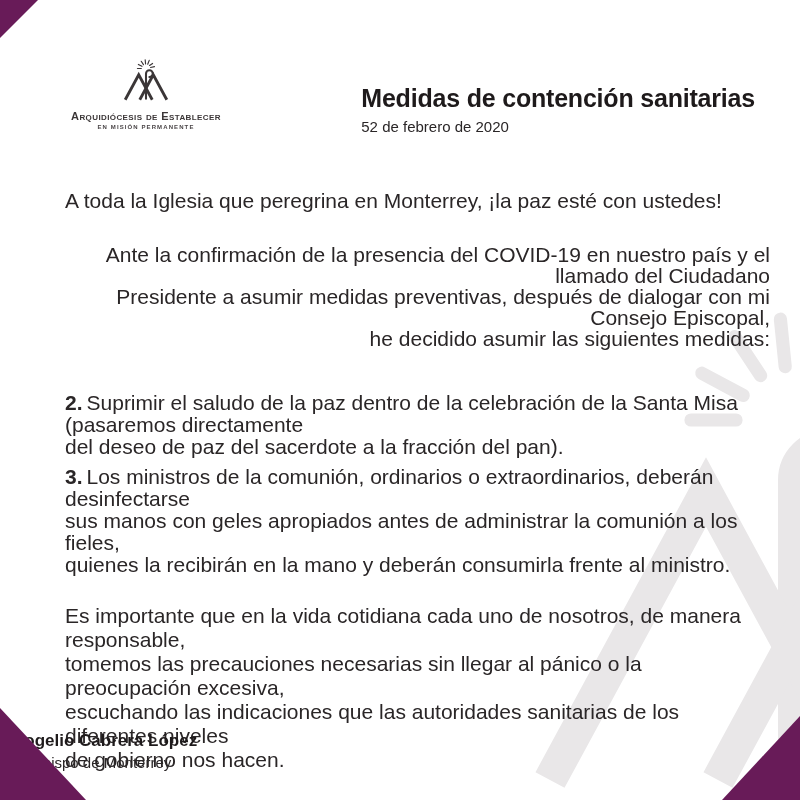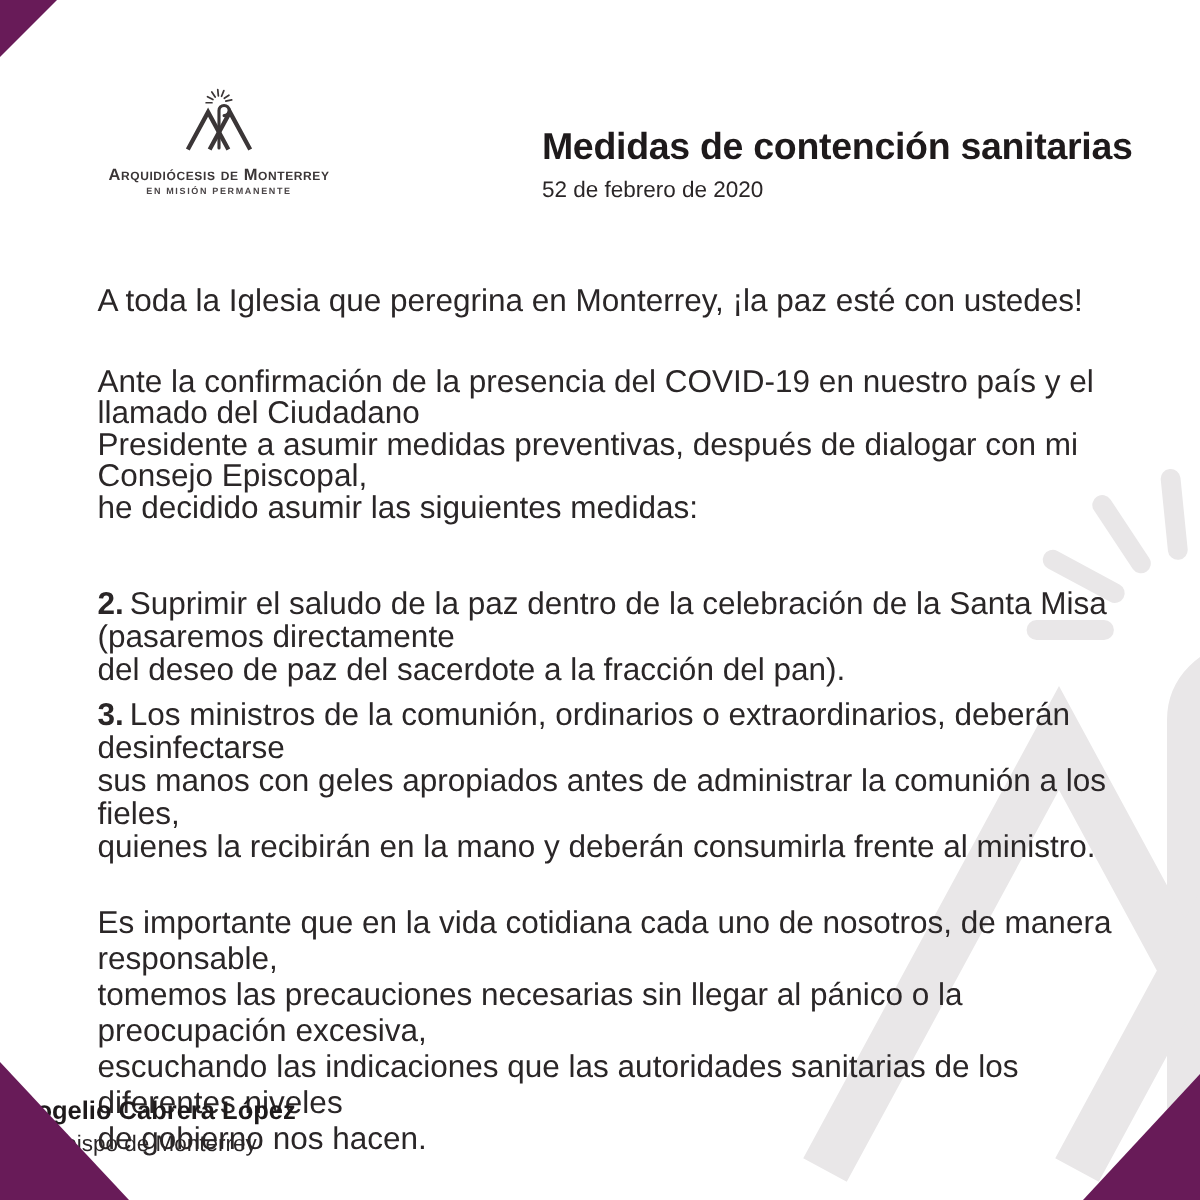--- a/index.html
+++ b/index.html
@@ -30,21 +30,21 @@
   .org-tagline{font-size:6px;font-weight:600;letter-spacing:1.1px;color:#4a4547;margin-top:2px;}
 
   .title-block{position:absolute;right:45px;top:84px;text-align:left;z-index:2;}
   .doc-title{font-size:25px;font-weight:bold;letter-spacing:-.2px;color:#1e1a1b;}
   .doc-date{font-size:15px;margin-top:5px;}
 
   
   .tb{position:absolute;left:65px;width:705px;font-size:21px;line-height:21px;z-index:2;}
   .pre{white-space:pre-line;}
   .greeting{top:190px;}
-  .intro{top:244px;}
+  .intro{top:244px;text-align:right;}
   .measure{line-height:22px;}
   .m1{top:368px;}
   .m2{top:392px;}
   .m3{top:466px;}
   .measure .num{font-weight:bold;margin-right:4px;}
   .closing{top:584px;line-height:24px;margin-top:20px;}
 
   
   .signature{position:absolute;left:12px;right:0;top:731px;text-align:left;z-index:2;}
   .sig-name{font-size:17px;font-weight:bold;color:#1e1a1b;}
@@ -75,21 +75,21 @@
   <div class="corner corner-tl"></div>
   <div class="corner corner-bl"></div>
   <div class="corner corner-br"></div>
 
   <div class="logo-block">
     <div class="logo-mark">
       <svg viewBox="0 0 100 90" aria-hidden="true">
           <use href="#crest"></use>
         </svg>
     </div>
-    <div class="org-name">Arquidiócesis de Monterrey</div>
+    <div class="org-name">Arquidiócesis de Establecer</div>
     <div class="org-tagline">EN MISIÓN PERMANENTE</div>
   </div>
 
   <div class="title-block">
     <div class="doc-title">Medidas de contención sanitarias</div>
     <div class="doc-date">52 de febrero de 2020</div>
   </div>
 
   <p class="tb greeting">A toda la Iglesia que peregrina en Monterrey, ¡la paz esté con ustedes!</p>
 

